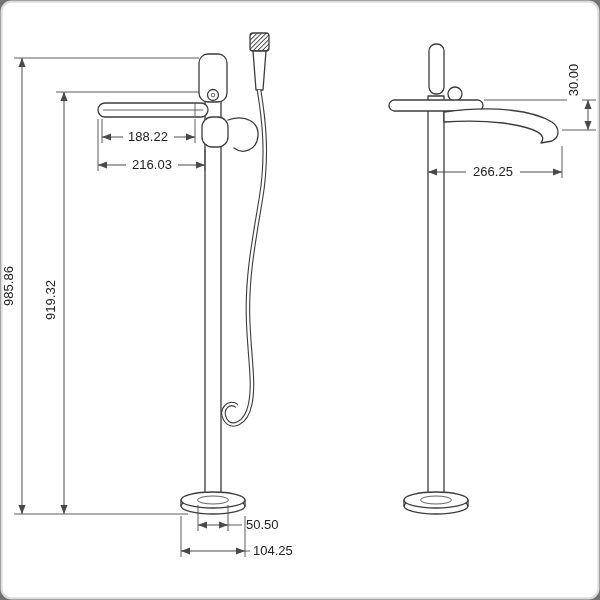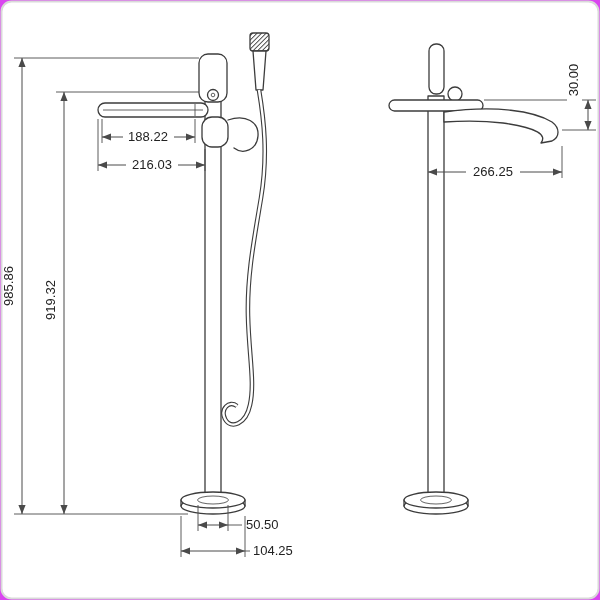--- a/index.html
+++ b/index.html
@@ -1,17 +1,17 @@
 <!DOCTYPE html>
 <html><head>
 <meta charset="utf-8">
 <title>Drawing</title>
 <style>
   html,body{margin:0;padding:0;background:#ffffff;}
-  .stage{width:600px;height:600px;position:relative;background:#d946ef;
+  .stage{width:600px;height:600px;position:relative;background:#737373;
          font-family:"Liberation Sans",sans-serif;}
   svg{display:block;}
   .draw{stroke:#3c3c3c;stroke-width:1.3;fill:none;stroke-linecap:round;stroke-linejoin:round;}
   .drawf{stroke:#3c3c3c;stroke-width:1.3;fill:#ffffff;stroke-linejoin:round;}
   .thin{stroke:#3c3c3c;stroke-width:0.8;fill:none;}
   .ext{stroke:#4a4a4a;stroke-width:0.9;fill:none;}
   .dimline{stroke:#4a4a4a;stroke-width:1;fill:none;}
   .dim-text{font-family:"Liberation Sans",sans-serif;font-size:13px;fill:#222222;}
   .bg{fill:#ffffff;stroke:none;}
   .hose-core{stroke:#ffffff;stroke-width:2.4;fill:none;}

